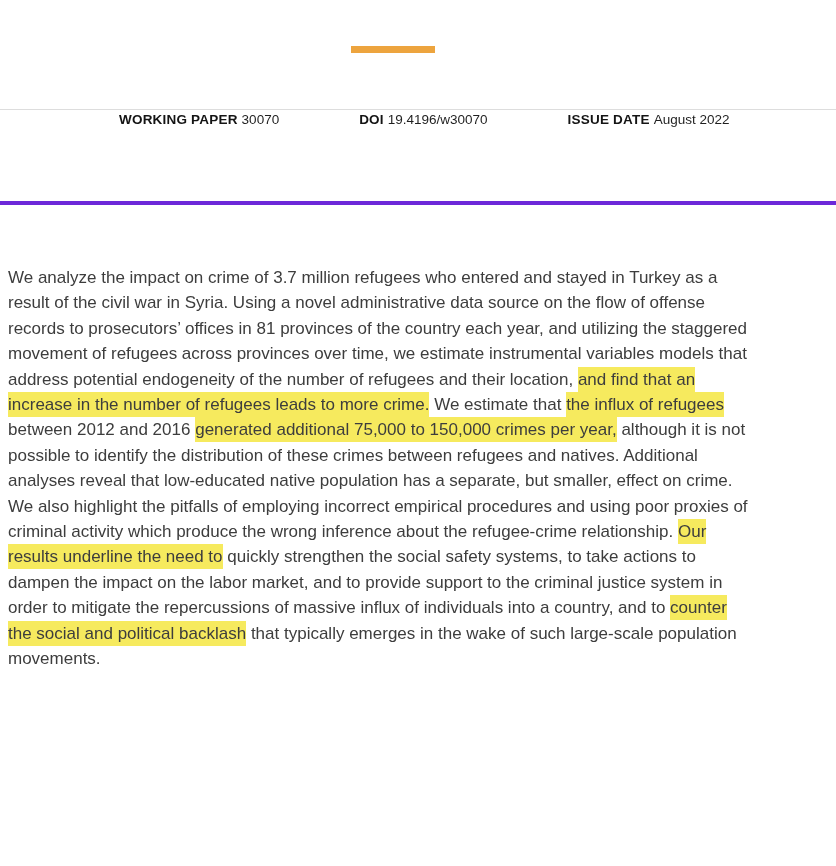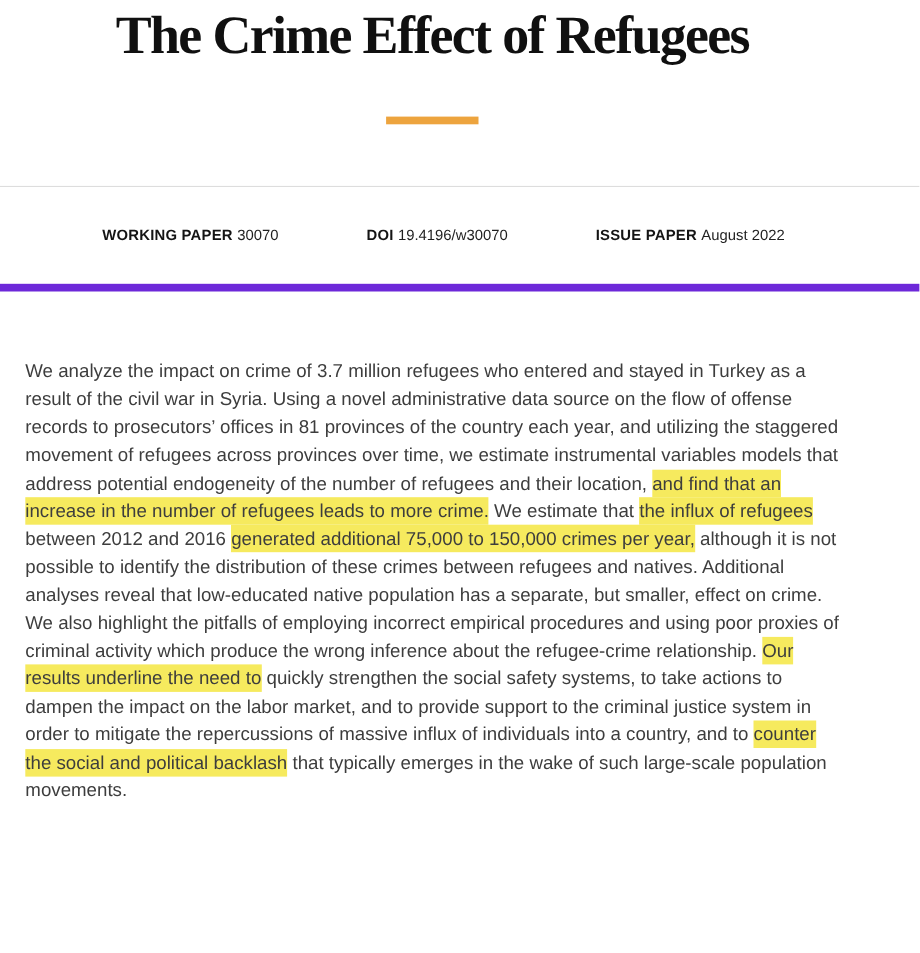--- a/index.html
+++ b/index.html
@@ -44,63 +44,62 @@
   .author-link {
     color: var(--author-color, #9d2335);
     cursor: pointer;
     text-decoration: none;
   }
   .meta-band {
     margin-top: 56px;
     width: 836px;
     height: 96px;
     border-top: 1px solid #dddddd;
-    border-bottom: 7px solid #6d28d9;
+    border-bottom: 4px solid #6d28d9;
     display: flex;
-    align-items: center;
-    padding-left: 93px;
+    align-items: flex-start;
+    padding-left: 119px;
     column-gap: 80px;
   }
   .meta-item { white-space: nowrap; }
   .meta-label {
     font-weight: 700;
     font-size: 13.5px;
     letter-spacing: 0.2px;
     color: #141414;
   }
   .meta-value {
     font-size: 13.5px;
     color: #1f1f1f;
     margin-left: 4px;
   }
   .abstract {
-    margin: 60px 0 0 23px;
+    margin: 60px 0 0 8px;
     width: 745px;
     font-size: 17px;
     line-height: 25.4px;
     color: #3d3d3d;
   }
   .hl {
     background: var(--highlight-color, #f6ea5e);
     padding: 3px 0;
   }
 </style>
 </head>
 <body>
 
 <div class="content">
-  <h1 class="paper-title">The Crime Effect of Refugees</h1>
   <div class="title-divider"></div>
 </div>
 
 <div class="meta-band">
   <div class="meta-item">
     <span class="meta-label">WORKING PAPER</span><span class="meta-value">30070</span>
   </div>
   <div class="meta-item">
     <span class="meta-label">DOI</span><span class="meta-value">19.4196/w30070</span>
   </div>
   <div class="meta-item">
-    <span class="meta-label">ISSUE PAPER</span><span class="meta-value">August 2022</span>
+    <span class="meta-label">ISSUE DATE</span><span class="meta-value">August 2022</span>
   </div>
 </div>
 
 <p class="abstract"><span>We analyze the impact on crime of 3.7 million refugees who entered and stayed in Turkey as a result of the civil war in Syria. Using a novel administrative data source on the flow of offense records to prosecutors’ offices in 81 provinces of the country each year, and utilizing the staggered movement of refugees across provinces over time, we estimate instrumental variables models that address potential endogeneity of the number of refugees and their location, </span><span class="hl">and find that an increase in the number of refugees leads to more crime.</span><span> We estimate that </span><span class="hl">the influx of refugees</span><span> between 2012 and 2016 </span><span class="hl">generated additional 75,000 to 150,000 crimes per year,</span><span> although it is not possible to identify the distribution of these crimes between refugees and natives. Additional analyses reveal that low-educated native population has a separate, but smaller, effect on crime. We also highlight the pitfalls of employing incorrect empirical procedures and using poor proxies of criminal activity which produce the wrong inference about the refugee-crime relationship. </span><span class="hl">Our results underline the need to</span><span> quickly strengthen the social safety systems, to take actions to dampen the impact on the labor market, and to provide support to the criminal justice system in order to mitigate the repercussions of massive influx of individuals into a country, and to </span><span class="hl">counter the social and political backlash</span><span> that typically emerges in the wake of such large-scale population movements.</span></p>
 
 </body></html>

